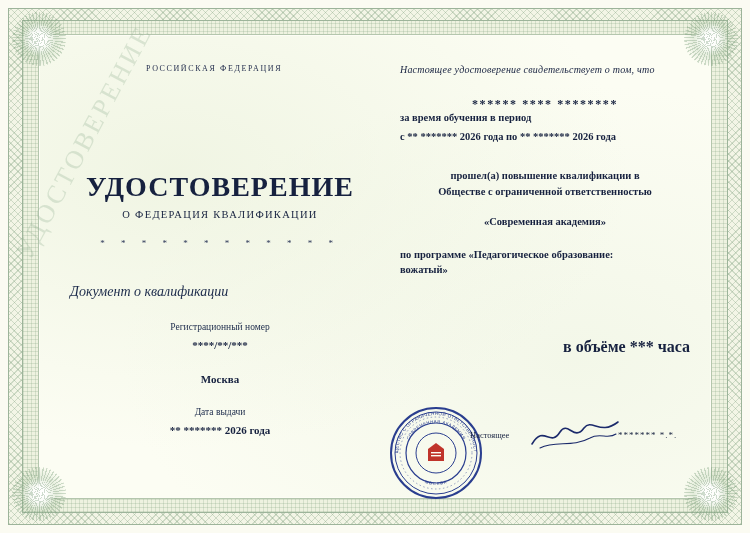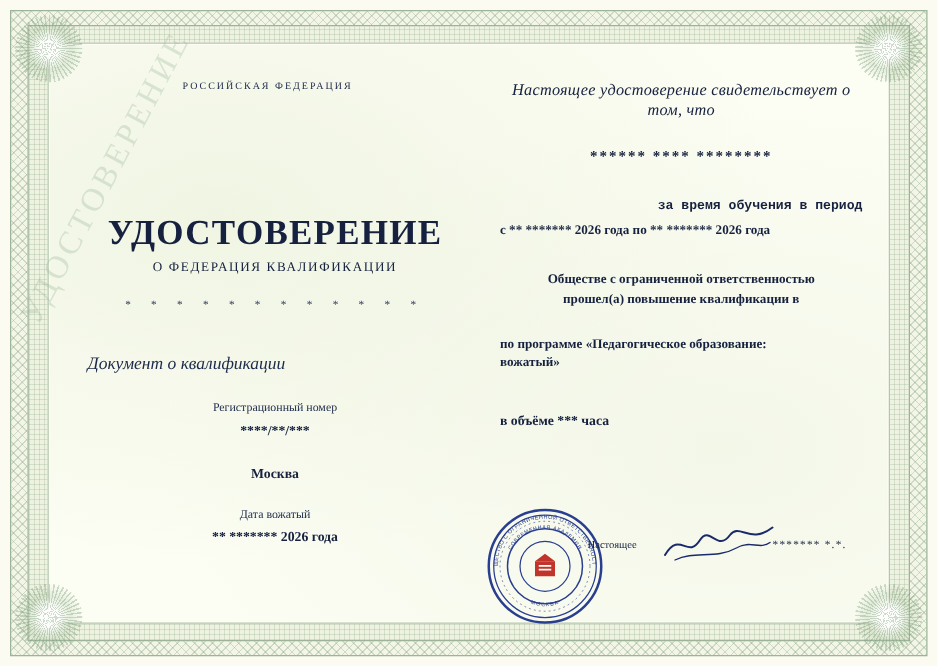--- a/index.html
+++ b/index.html
@@ -144,39 +144,37 @@
   }
 
   
   .right-col {
     position: absolute;
     left: 400px; top: 52px;
     width: 290px;
     color: #16213f;
   }
   .r-intro {
-    font-size: 13px;
+    font-size: 10px;
     font-style: italic;
-    text-align: center;
+    text-align: left;
     letter-spacing: .2px;
     margin-top: 12px;
   }
   .r-name {
     margin-top: 22px;
     text-align: center;
     font-size: 12px;
     font-weight: bold;
     letter-spacing: 1.6px;
   }
   .r-period-label {
-    margin-top: 26px;
-    text-align: right;
-    font-size: 10.5px;
-    font-weight: bold;
-    font-family: Liberation Mono, monospace;
+    text-align: left;
+    font-size: 10.5px;
+    font-weight: bold;
   }
   .r-period-dates {
     margin-top: 8px;
     font-size: 10.5px;
     font-weight: bold;
   }
   .r-passed {
     margin-top: 26px;
     text-align: center;
     font-size: 10.5px;
@@ -189,23 +187,23 @@
     font-size: 10.5px;
     font-weight: bold;
   }
   .r-program {
     margin-top: 20px;
     font-size: 10.5px;
     font-weight: bold;
     line-height: 1.5;
   }
   .r-volume {
-    margin-top: 32px;
-    text-align: left;
-    font-size: 11px;
+    margin-top: 60px;
+    text-align: right;
+    font-size: 16px;
     font-weight: bold;
   }
 
   
   .sign-block {
     position: absolute;
     left: 470px;
     top: 426px;
     width: 240px;
     color: #16213f;
@@ -276,34 +274,35 @@
     <div class="field-block">
       <div class="field-label">Регистрационный номер</div>
       <div class="field-value">****/**/***</div>
     </div>
 
     <div class="field-block">
       <div class="field-value">Москва</div>
     </div>
 
     <div class="field-block">
-      <div class="field-label">Дата вожатый</div>
+      <div class="field-label">Дата выдачи</div>
       <div class="field-value">** ******* 2026 года</div>
     </div>
   </div>
 
   <div class="right-col">
     <div class="r-intro">Настоящее удостоверение свидетельствует о том, что</div>
     <div class="r-name">****** **** ********</div>
     <div class="r-period-label">за время обучения в период</div>
     <div class="r-period-dates">с ** ******* 2026 года по ** ******* 2026 года</div>
     <div class="r-passed">
+      <div>прошел(а) повышение квалификации в</div>
       <div>Обществе с ограниченной ответственностью</div>
-      <div>прошел(а) повышение квалификации в</div>
-    </div>
+    </div>
+    <div class="r-org">«Современная академия»</div>
     <div class="r-program">
       <div>по программе «Педагогическое образование:</div>
       <div>вожатый»</div>
     </div>
     <div class="r-volume">в объёме *** часа</div>
   </div>
 
   <div class="seal">
     <svg width="96" height="96" viewBox="0 0 96 96" xmlns="http://www.w3.org/2000/svg">
       <defs>

